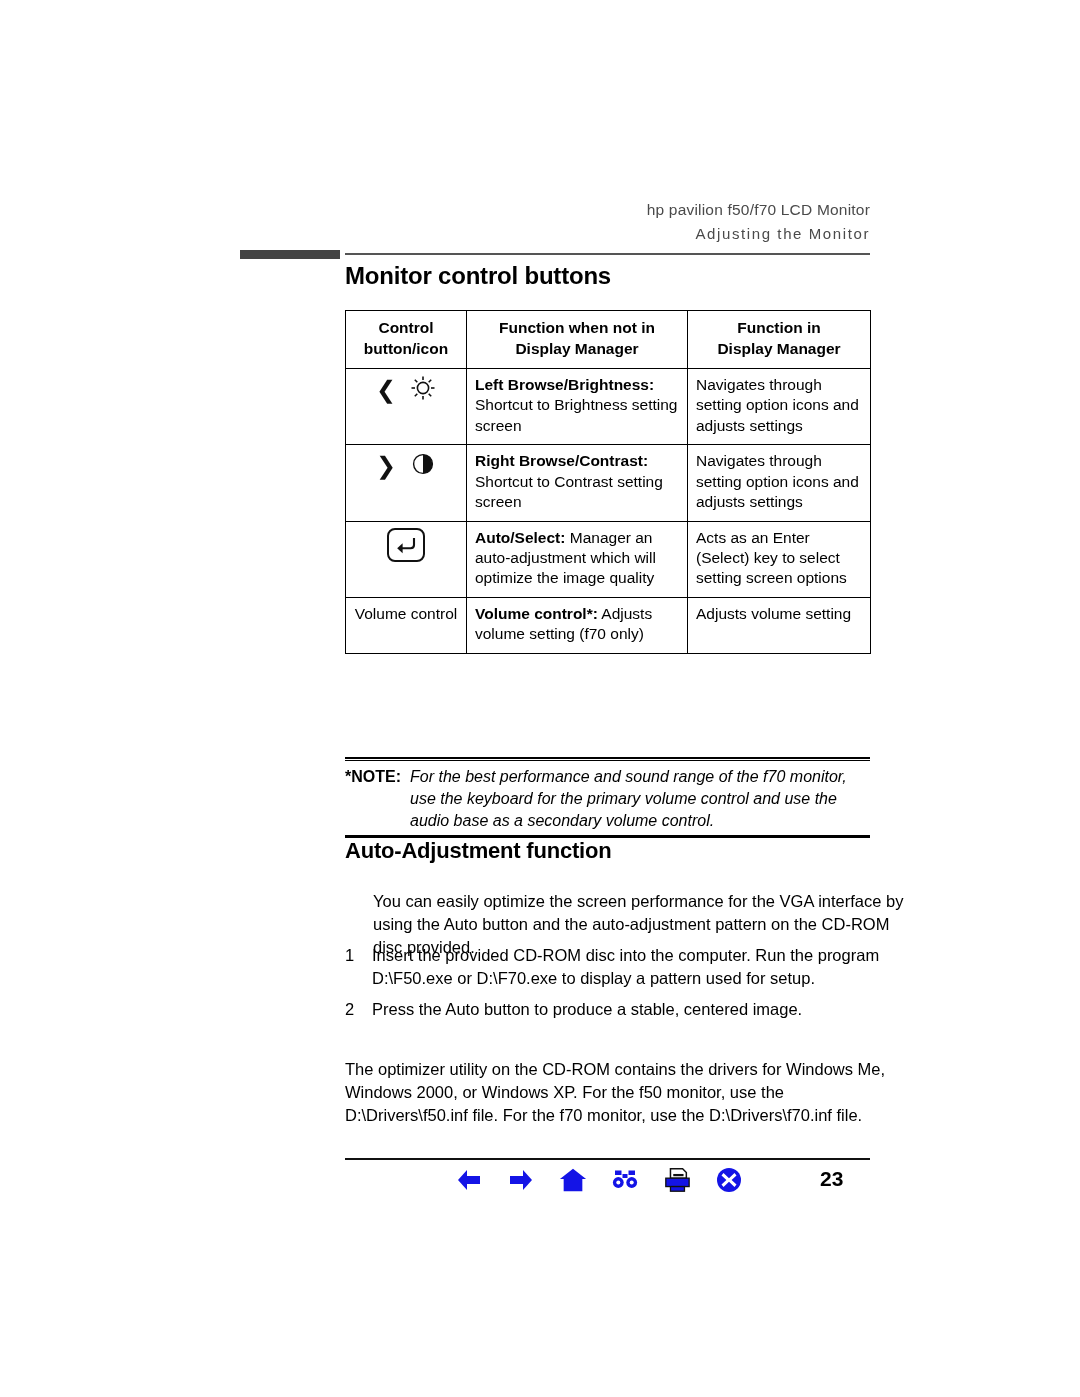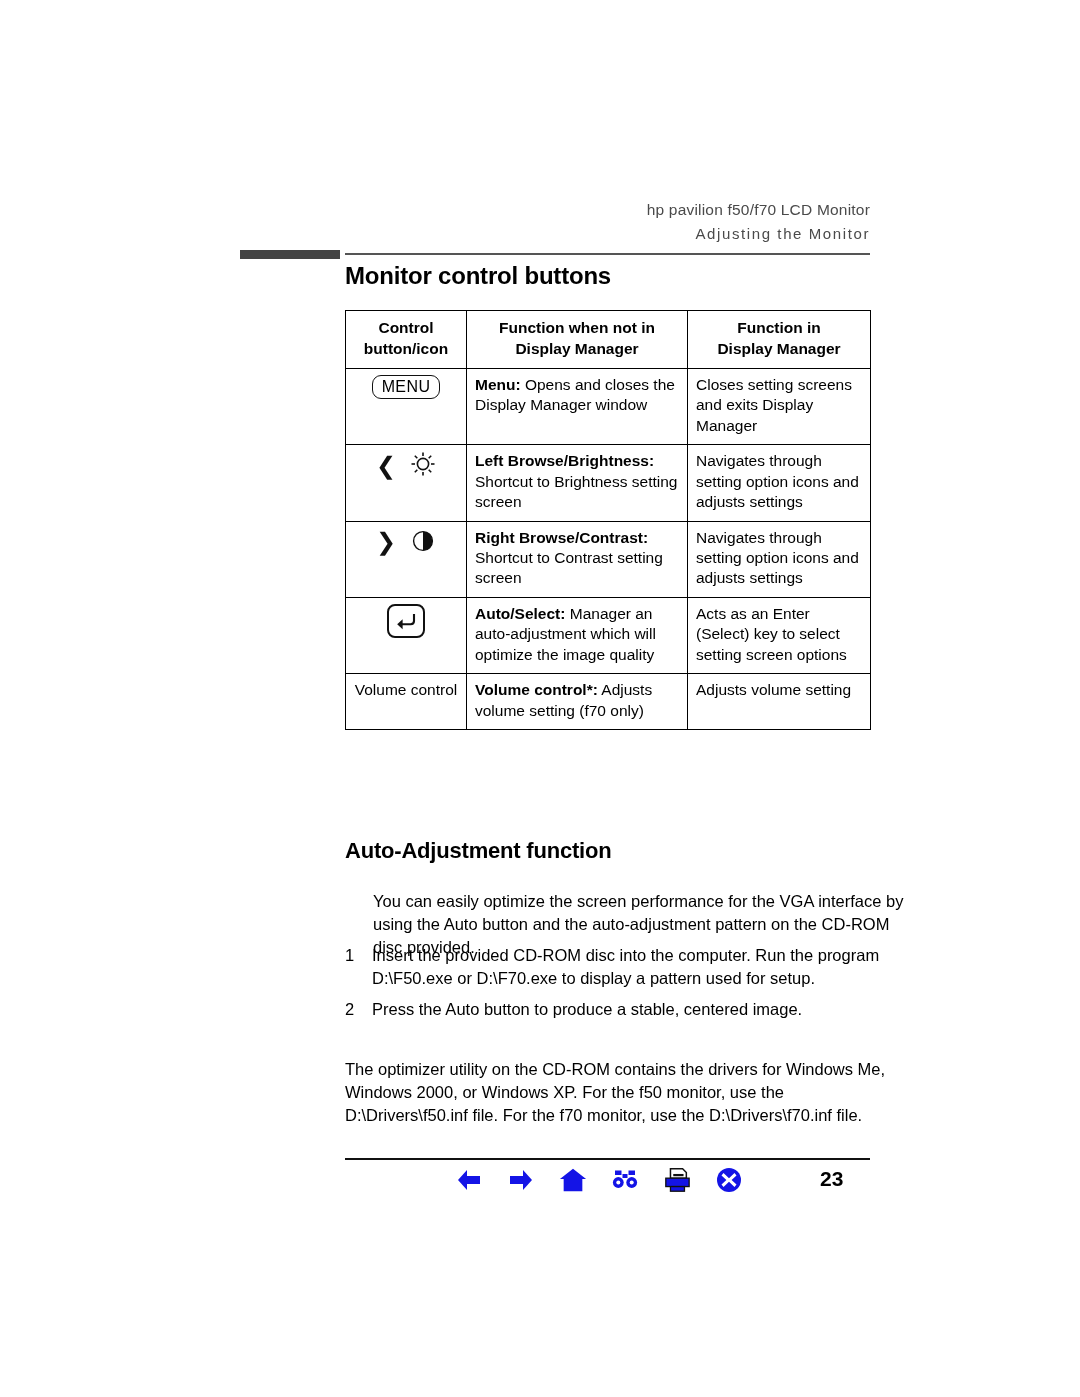--- a/index.html
+++ b/index.html
@@ -283,29 +283,20 @@
           <span>Display Manager</span>
         </th>
         <th>
           <span>Function in</span><br>
           <span>Display Manager</span>
         </th>
       </tr>
     </thead>
     <tbody>
 
-      <tr>
-        <td class="cell-icon">
-          <span class="menu-key">MENU</span>
-        </td>
-        <td class="cell-text">
-          <b>Menu:</b><span> Opens and closes the Display Manager window</span>
-        </td>
-        <td class="cell-text">Closes setting screens and exits Display Manager</td>
-      </tr>
 
       <tr>
         <td class="cell-icon">
           <span class="icon-pair">
             <span class="chev">❮</span>
             <span>
               <svg width="26" height="26" viewBox="0 0 26 26" aria-hidden="true">
                 <circle cx="13" cy="13" r="5.6" fill="none" stroke="#111" stroke-width="1.6"></circle>
                 <g stroke="#111" stroke-width="1.6" stroke-linecap="butt">
                   <line x1="13" y1="1.5" x2="13" y2="5"></line>
@@ -365,20 +356,29 @@
         <td class="plain-label">Volume control</td>
         <td class="cell-text">
           <b>Volume control*:</b><span> Adjusts volume setting (f70 only)</span>
         </td>
         <td class="cell-text">Adjusts volume setting</td>
       </tr>
 
     </tbody>
   </table>
 
+  <div class="note-wrap">
+    <div class="note-rule-top"></div>
+    <div class="note-rule-top2"></div>
+    <div class="note-body">
+      <span class="note-label">*NOTE:</span>
+      <span class="note-text">For the best performance and sound range of the f70 monitor, use the keyboard for the primary volume control and use the audio base as a secondary volume control.</span>
+    </div>
+    <div class="note-rule-bot"></div>
+  </div>
 
   <h2 class="section-title2">Auto-Adjustment function</h2>
 
   <p class="body-copy p-intro">You can easily optimize the screen performance for the VGA interface by using the Auto button and the auto-adjustment pattern on the CD-ROM disc provided.</p>
 
   <div class="steps">
     <div class="step">
       <span class="step-num">1</span>
       <span class="step-txt">Insert the provided CD-ROM disc into the computer. Run the program D:\F50.exe or D:\F70.exe to display a pattern used for setup.</span>
     </div>

